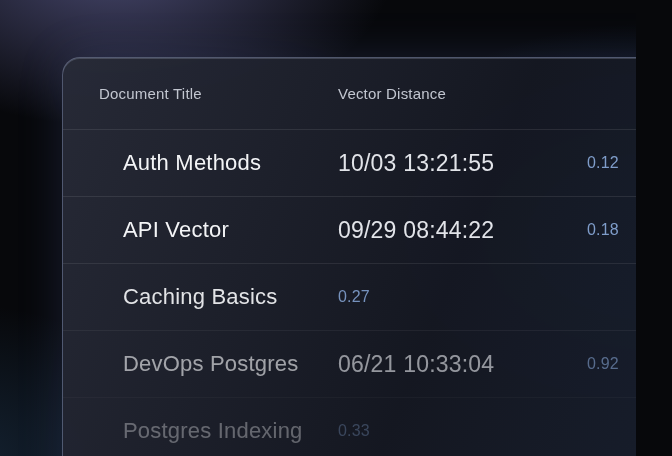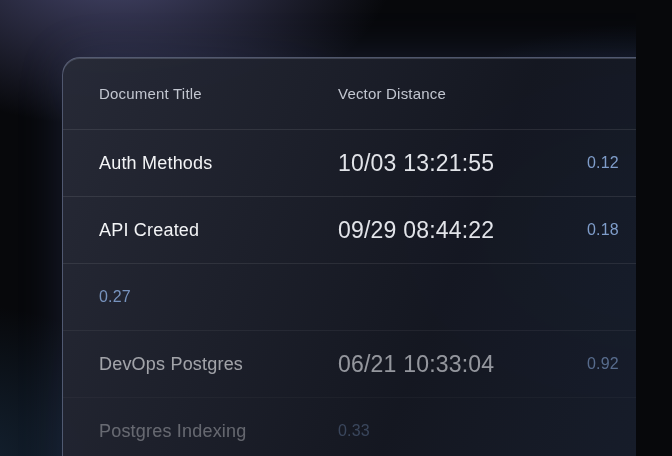--- a/index.html
+++ b/index.html
@@ -52,22 +52,23 @@
     height: 71px;
     color: #c2c6d0;
     font-size: 15px;
     letter-spacing: 0.2px;
   }
   .body-row {
     border-top: 1px solid rgba(255,255,255,0.09);
   }
   .cell-title {
     color: #f3f4f6;
-    font-size: 18px;
+    font-size: 22px;
     letter-spacing: 0.2px;
+    margin-left: 24px;
   }
   .cell-time {
     color: #e2e4e9;
     font-size: 23px;
     letter-spacing: 0.2px;
     font-variant-numeric: tabular-nums;
   }
   .cell-dist {
     color: var(--accent, #7f9dca);
     font-size: 16px;
@@ -92,26 +93,27 @@
       <div>Vector Distance</div>
     </div>
 
     <div class="grid-row body-row fade-1">
       <div class="cell-title">Auth Methods</div>
       <div class="cell-time">10/03 13:21:55</div>
       <div class="cell-dist">0.12</div>
     </div>
 
     <div class="grid-row body-row fade-2">
-      <div class="cell-title">API Created</div>
+      <div class="cell-title">API Vector</div>
       <div class="cell-time">09/29 08:44:22</div>
       <div class="cell-dist">0.18</div>
     </div>
 
     <div class="grid-row body-row fade-3">
+      <div class="cell-title">Caching Basics</div>
       <div class="cell-dist">0.27</div>
     </div>
 
     <div class="grid-row body-row fade-4">
       <div class="cell-title">DevOps Postgres</div>
       <div class="cell-time">06/21 10:33:04</div>
       <div class="cell-dist">0.92</div>
     </div>
 
     <div class="grid-row body-row fade-5">

